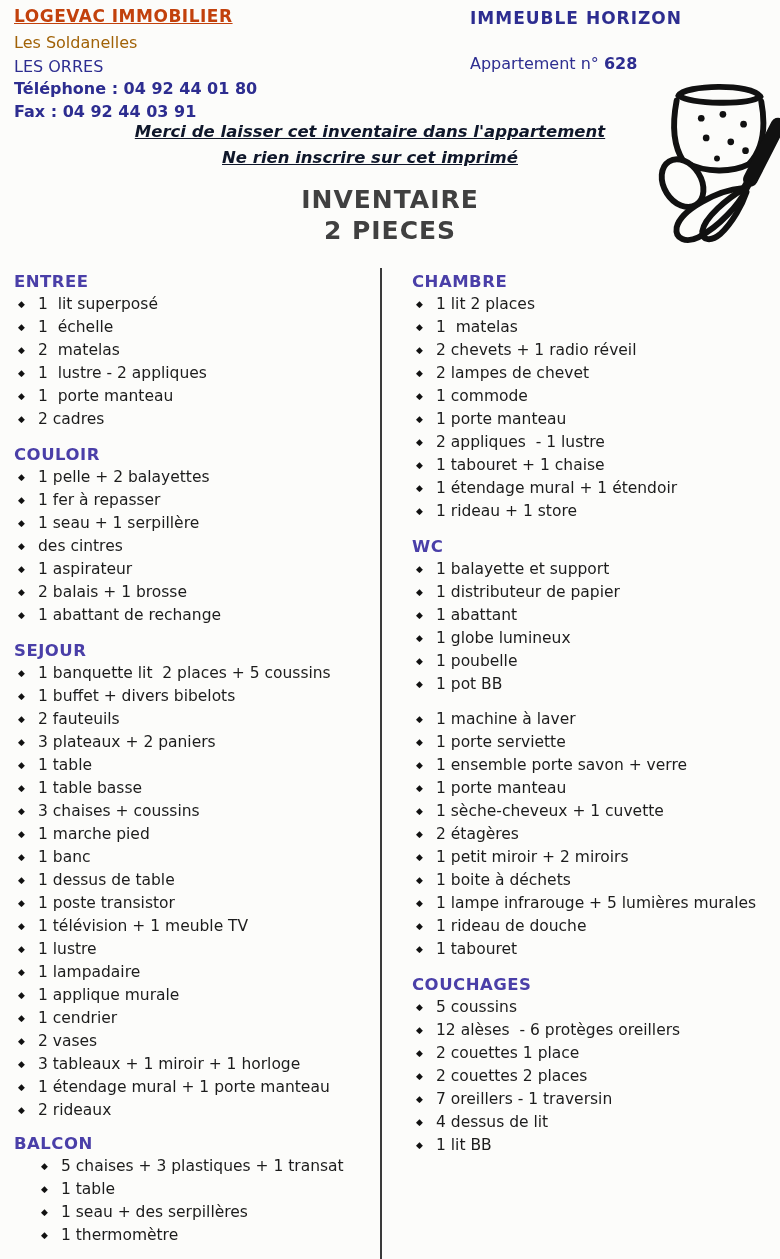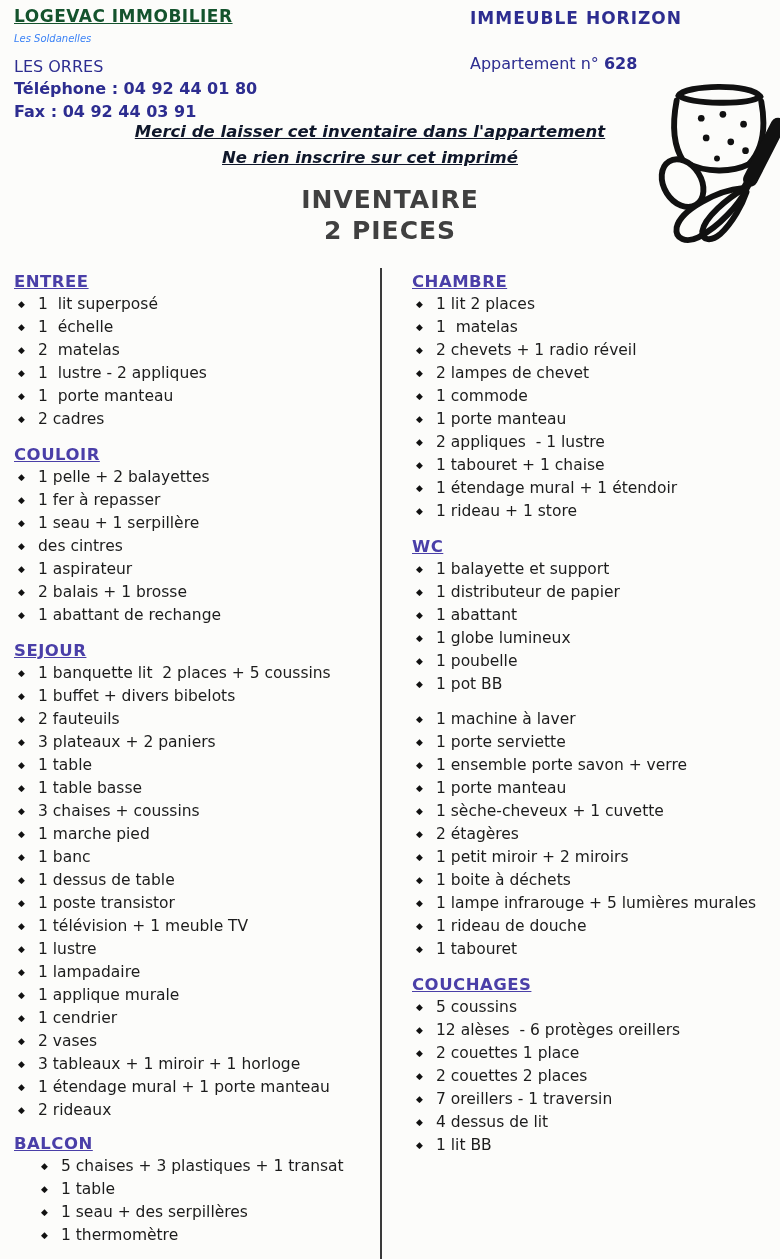--- a/index.html
+++ b/index.html
@@ -10,25 +10,25 @@
     color: #1c1c1c;
     position: relative;
     overflow: hidden;
   }
   .abs { position: absolute; }
 
   
   .agency {
     left: 14px; top: 6px;
     font-size: 17px; font-weight: bold;
-    color: #14532d;
+    color: #c2410c;
     text-decoration: underline;
     letter-spacing: .5px;
   }
-  .residence { left: 14px; top: 33px; font-size: 10px; color: #3b82f6; font-style: italic; }
+  .residence { left: 14px; top: 33px; font-size: 16px; color: #a16207; }
   .city      { left: 14px; top: 57px; font-size: 16px; color: #2d2d90; }
   .phone     { left: 14px; top: 79px; font-size: 16px; font-weight: bold; color: #2d2d90; }
   .fax       { left: 14px; top: 102px; font-size: 16px; font-weight: bold; color: #2d2d90; }
 
   .building  { left: 470px; top: 8px; font-size: 17px; font-weight: bold; color: #2d2d90; letter-spacing: 1px; }
   .apartment { left: 470px; top: 54px; font-size: 16px; color: #2d2d90; }
   .apartment .num { font-weight: bold; }
 
   
   .notice {
@@ -78,21 +78,20 @@
 
   .section + .section { margin-top: 12px; }
   .col-left .section:last-child { margin-top: 10px; }
 
   .sec-title {
     color: #4a3fa8;
     font-weight: bold;
     font-size: 16.5px;
     line-height: 23px;
     letter-spacing: .5px;
-    text-decoration: underline;
   }
   .item {
     display: flex;
     line-height: 23px;
     font-size: 15.5px;
     white-space: pre-wrap;
   }
   .bullet {
     width: 24px;
     flex: 0 0 24px;

